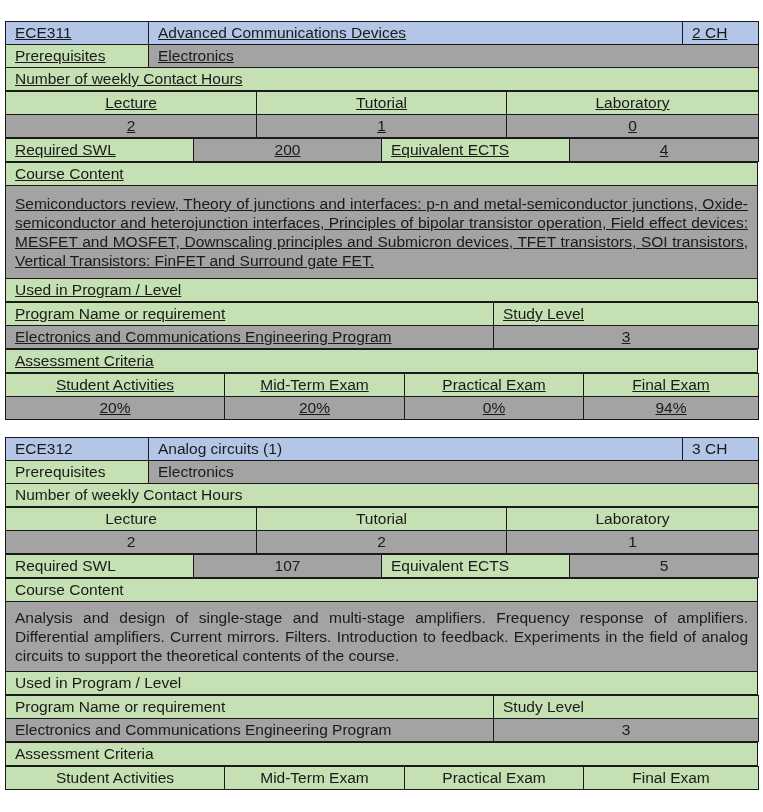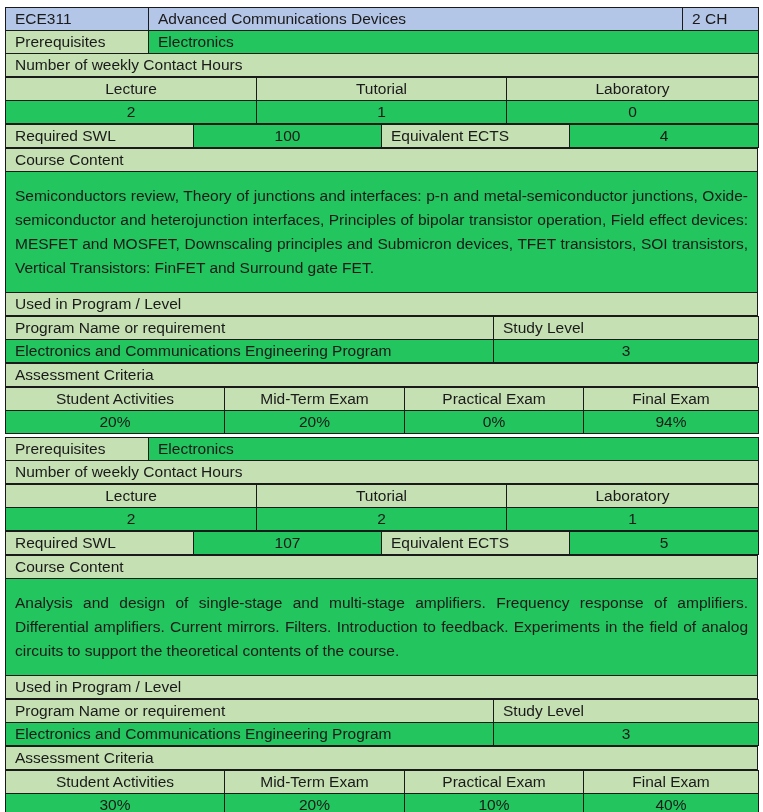--- a/index.html
+++ b/index.html
@@ -4,29 +4,29 @@
 <style>
   html, body { margin: 0; padding: 0; background: #ffffff; }
   body { width: 763px; height: 812px; position: relative; overflow: hidden;
          font-family: "Liberation Sans", sans-serif; color: #1a1a1a; }
   .course { position: absolute; left: 5px; width: 753px; }
   table { border-collapse: collapse; width: 753px; table-layout: fixed; }
   td { border: 1px solid #1a1a1a; padding: 0 9px; font-size: 15.5px; height: 22px;
        line-height: 22px; white-space: nowrap; overflow: hidden; }
   .blue { background: #b4c6e7; }
   .green { background: #c5e0b3; }
-  .white { background: #22c55e; }
+  .white { background: #a3a3a3; }
   .c { text-align: center; }
   .r { text-align: right; }
-  .desc { white-space: normal; text-align: justify; line-height: 24px; padding: 12px 9px; height: auto; text-align-last: left; }
+  .desc { white-space: normal; text-align: justify; line-height: 19px; padding: 0 9px; height: auto; text-align-last: left; }
 </style>
 </head>
 <body>
 
-<div class="course" style="top:7px;">
+<div class="course" style="top:21px;text-decoration:underline;">
 <table>
   <colgroup>
     <col style="width:143px">
         <col style="width:45px">
         <col style="width:63px">
         <col style="width:125px">
     <col style="width:112px">
         <col style="width:76px">
         <col style="width:113px">
         <col style="width:76px">
@@ -68,21 +68,21 @@
 <table>
   <colgroup>
         <col style="width:188px">
         <col style="width:188px">
         <col style="width:188px">
         <col style="width:189px">
       </colgroup>
   <tbody>
         <tr>
     <td class="green">Required SWL</td>
-    <td class="white c">100</td>
+    <td class="white c">200</td>
     <td class="green">Equivalent ECTS</td>
     <td class="white c">4</td>
   </tr>
 </tbody>
     </table>
 <table>
   <tbody>
         <tr>
           <td class="green">Course Content</td>
         </tr>
@@ -147,20 +147,25 @@
     <col style="width:143px">
         <col style="width:45px">
         <col style="width:63px">
         <col style="width:125px">
     <col style="width:112px">
         <col style="width:76px">
         <col style="width:113px">
         <col style="width:76px">
   </colgroup>
   <tbody>
+        <tr>
+    <td class="blue">ECE312</td>
+    <td class="blue" colspan="6">Analog circuits (1)</td>
+    <td class="blue r" style="padding-right:38px">3 CH</td>
+  </tr>
   <tr>
     <td class="green">Prerequisites</td>
     <td class="white" colspan="7">Electronics</td>
   </tr>
   <tr>
           <td class="green" colspan="8">Number of weekly Contact Hours</td>
         </tr>
 </tbody>
     </table>
 <table>
@@ -241,21 +246,15 @@
         <col style="width:179px">
         <col style="width:175px">
       </colgroup>
   <tbody>
         <tr>
     <td class="green c">Student Activities</td>
     <td class="green c">Mid-Term Exam</td>
     <td class="green c">Practical Exam</td>
     <td class="green c">Final Exam</td>
   </tr>
-  <tr>
-    <td class="white c">30%</td>
-    <td class="white c">20%</td>
-    <td class="white c">10%</td>
-    <td class="white c">40%</td>
-  </tr>
 </tbody>
     </table>
 </div>
 
 </body></html>

